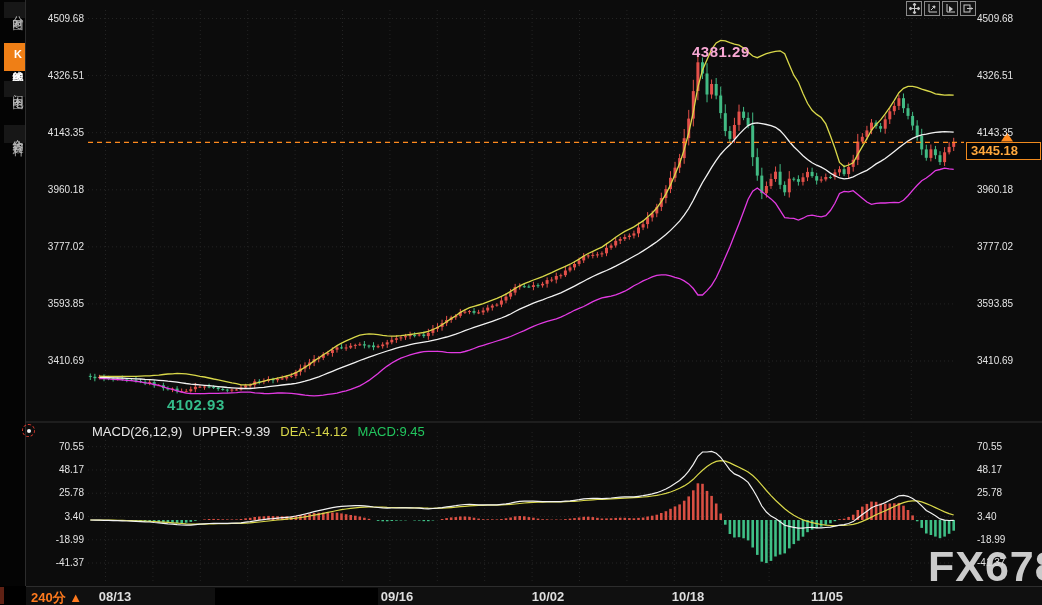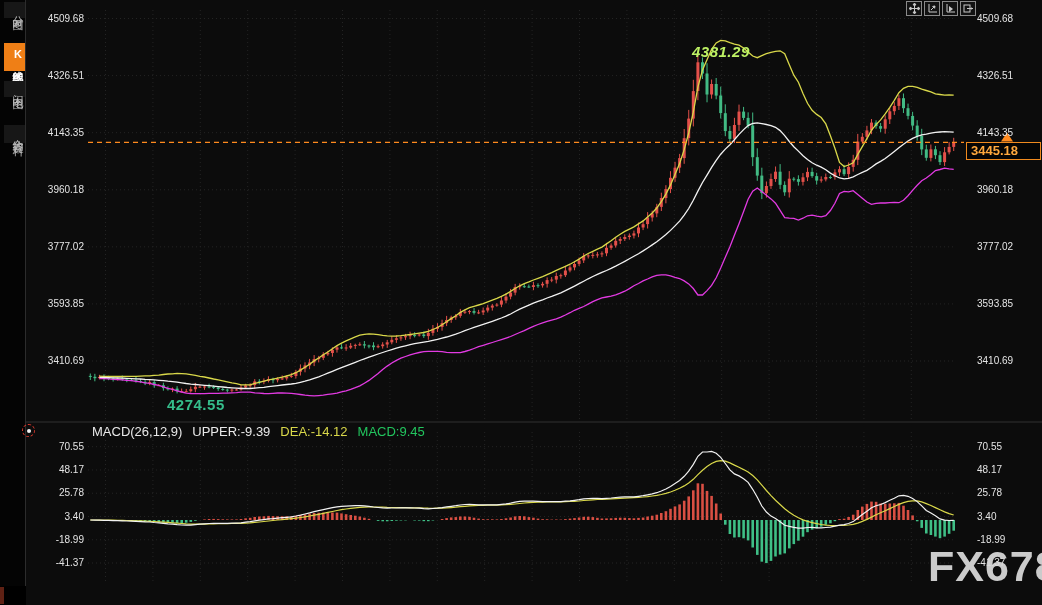--- a/index.html
+++ b/index.html
@@ -27,21 +27,21 @@
   .tick{position:absolute;font-size:10px;color:#e4e4e4;line-height:16px;}
   .tickL{left:24px;width:60px;text-align:right;}
   .tickR{left:977px;width:64px;text-align:left;}
   
   .macd-hdr{position:absolute;left:92px;top:424px;display:flex;gap:10px;font-size:13px;white-space:nowrap;text-align:center;}
   .macd-hdr .w{color:#e8e8e8;} .macd-hdr .y{color:#d9d84a;} .macd-hdr .m{color:#22c55e;}
   .ic-ind{position:absolute;left:22px;top:424px;width:13px;height:13px;border:1px dashed #e03a2e;border-radius:50%;cursor:pointer;}
   .ic-ind:after{content:"";position:absolute;left:4px;top:4px;width:4px;height:4px;border-radius:50%;background:#f3f3f3;}
   
   .anno{position:absolute;font-size:15px;font-weight:bold;letter-spacing:0.5px;}
-  .anno-high{left:692px;top:43px;color:#bef264;font-style:italic;}
+  .anno-high{left:692px;top:43px;color:#f9a8d4;}
   .anno-low{left:167px;top:396px;color:#35bd8b;}
   .price-box{position:absolute;left:966px;top:142px;width:75px;height:18px;border:1px solid #f08a1e;background:#050505;
              color:#ffa83d;font-size:13px;font-weight:bold;line-height:16px;padding-left:4px;}
   
   .botbar{position:absolute;left:26px;right:0;top:586px;height:19px;background:#101010;border-top:1px solid #2d2d2d;}
   .bot-period{position:absolute;left:5px;top:2px;font-size:13px;font-weight:bold;color:#ff7a1e;cursor:pointer;}
   .bot-date{position:absolute;top:2px;font-size:13px;font-weight:bold;color:#dedede;transform:translateX(-50%);}
   .rangebar{position:absolute;left:189px;top:1px;width:163px;height:17px;background:#000;cursor:pointer;}
   .corner{position:absolute;left:0;top:586px;width:26px;height:19px;background:#000;}
   .sliver{position:absolute;left:0;top:587px;width:4px;height:17px;background:#5f2114;}
@@ -754,28 +754,39 @@
   <div class="tick tickL" style="top:555px">-41.37</div>
 
   <div class="tick tickR" style="top:438.7px">70.55</div>
   <div class="tick tickR" style="top:462px">48.17</div>
   <div class="tick tickR" style="top:485.2px">25.78</div>
   <div class="tick tickR" style="top:508.5px">3.40</div>
   <div class="tick tickR" style="top:531.7px">-18.99</div>
   <div class="tick tickR" style="top:555px">-41.37</div>
 
   <div class="anno anno-high">4381.29</div>
-  <div class="anno anno-low">4274.55</div>
+  <div class="anno anno-low">4102.93</div>
   <div class="price-box">3445.18</div>
 
   <span class="ic-ind"></span>
   <div class="macd-hdr">
     <span class="w">MACD(26,12,9)</span>
     <span class="w">UPPER:-9.39</span>
     <span class="y">DEA:-14.12</span>
     <span class="m">MACD:9.45</span>
   </div>
 
   <div class="corner"></div>
   <div class="sliver"></div>
+  <div class="botbar">
+    <div class="bot-period">
+      <span>240分</span> <span>▲</span>
+    </div>
+    <div class="rangebar"></div>
+    <div class="bot-date" style="left:89px">08/13</div>
+    <div class="bot-date" style="left:371px">09/16</div>
+    <div class="bot-date" style="left:522px">10/02</div>
+    <div class="bot-date" style="left:662px">10/18</div>
+    <div class="bot-date" style="left:801px">11/05</div>
+  </div>
 
   <div class="watermark">FX678</div>
 </div>
 
 </body></html>

